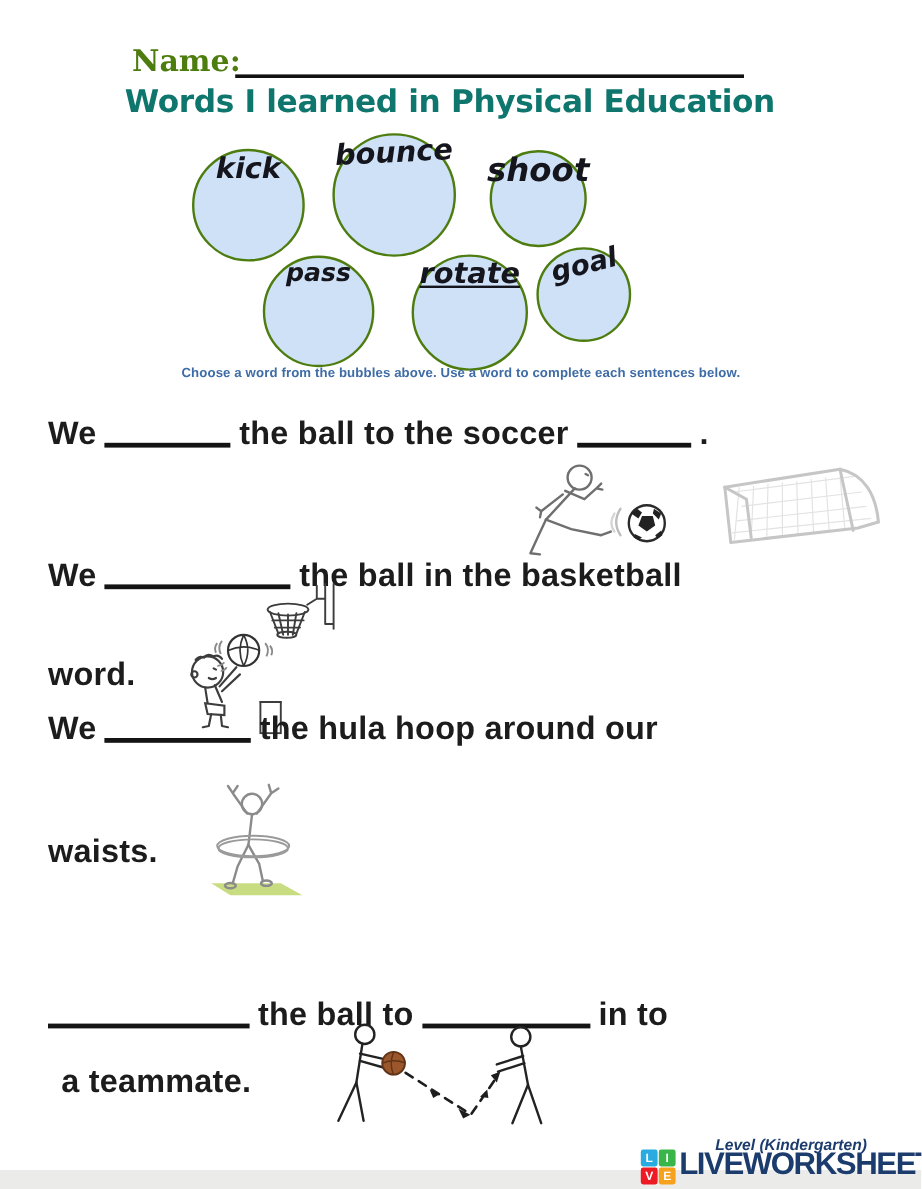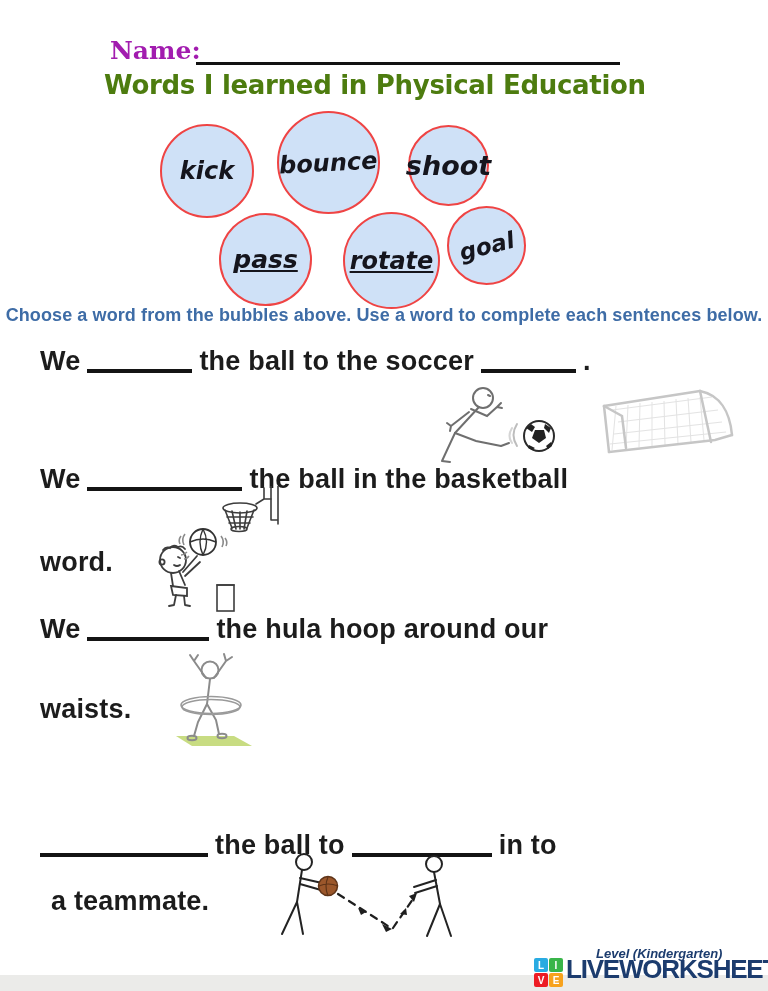--- a/index.html
+++ b/index.html
@@ -1,54 +1,54 @@
 <!DOCTYPE html>
 <html><head>
 <meta charset="utf-8">
 <style>
   html,body{margin:0;padding:0;background:#ffffff;}
   .page{position:relative;width:768px;height:991px;background:#ffffff;overflow:hidden;
         font-family:"Liberation Sans",sans-serif;}
 
   
   .name-label{position:absolute;left:110px;top:36px;font-family:"DejaVu Serif","Liberation Serif",serif;
-              font-weight:bold;font-size:25px;color:#a21caf;}
+              font-weight:bold;font-size:25px;color:#4d7c0f;}
   .name-line{position:absolute;left:196px;top:38px;width:424px;height:24px;
              border-bottom:3px solid #111;}
   .title{position:absolute;left:104px;top:70px;font-size:26px;font-weight:800;
-         color:#4d7c0f;letter-spacing:-0.3px;font-family:"DejaVu Sans",sans-serif;white-space:nowrap;}
-
-  
-  .bubble{position:absolute;border-radius:50%;background:#cfe1f7;border:2px solid #ef4444;
-          display:flex;align-items:center;justify-content:center;}
+         color:#0f766e;letter-spacing:-0.3px;font-family:"DejaVu Sans",sans-serif;white-space:nowrap;}
+
+  
+  .bubble{position:absolute;border-radius:50%;background:#cfe1f7;border:2px solid #4d7c0f;
+          display:flex;align-items:flex-start;justify-content:center;}
   .bubble span{font-family:"DejaVu Sans",sans-serif;font-style:italic;font-weight:600;
                color:#15151d;white-space:nowrap;}
   .b-kick   {left:160px;top:124px;width:90px;height:90px;}
   .b-bounce {left:277px;top:111px;width:99px;height:99px;}
   .b-shoot  {left:408px;top:125px;width:77px;height:77px;}
   .b-pass   {left:219px;top:213px;width:89px;height:89px;}
   .b-rotate {left:343px;top:212px;width:93px;height:93px;}
   .b-goal   {left:447px;top:206px;width:75px;height:75px;}
   .b-kick span{font-size:24px;}
   .b-bounce span{font-size:24px;transform:rotate(-3deg);}
   .b-shoot span{font-size:27px;}
-  .b-pass span{font-size:25px;text-decoration:underline;}
+  .b-pass span{font-size:21px;}
   .b-rotate span{font-size:24px;text-decoration:underline;}
   .b-goal span{font-size:23px;transform:rotate(-14deg);}
 
   .instruction{position:absolute;left:0;top:305px;width:768px;text-align:center;
-               font-size:18px;font-weight:700;color:#3e6ca6;letter-spacing:0.1px;}
+               font-size:11px;font-weight:700;color:#3e6ca6;letter-spacing:0.1px;}
 
   
   .sentence{position:absolute;left:40px;white-space:nowrap;font-size:27px;font-weight:700;
             color:#1c1c1c;letter-spacing:0.2px;font-family:"Liberation Sans",sans-serif;}
   .s1{top:346px;}
   .s2a{top:464px;}
   .s2b{top:547px;}
-  .s3a{top:614px;}
+  .s3a{top:592px;}
   .s3b{top:694px;}
   .s4a{top:763px;}
   .s4b{top:830px;}
   .s4c{top:886px;margin-left:11px;}
   .blank{display:inline-block;height:2px;border-bottom:4px solid #141414;
          position:relative;top:3px;margin:0 7px;}
 
   
   .illus{position:absolute;}
 

